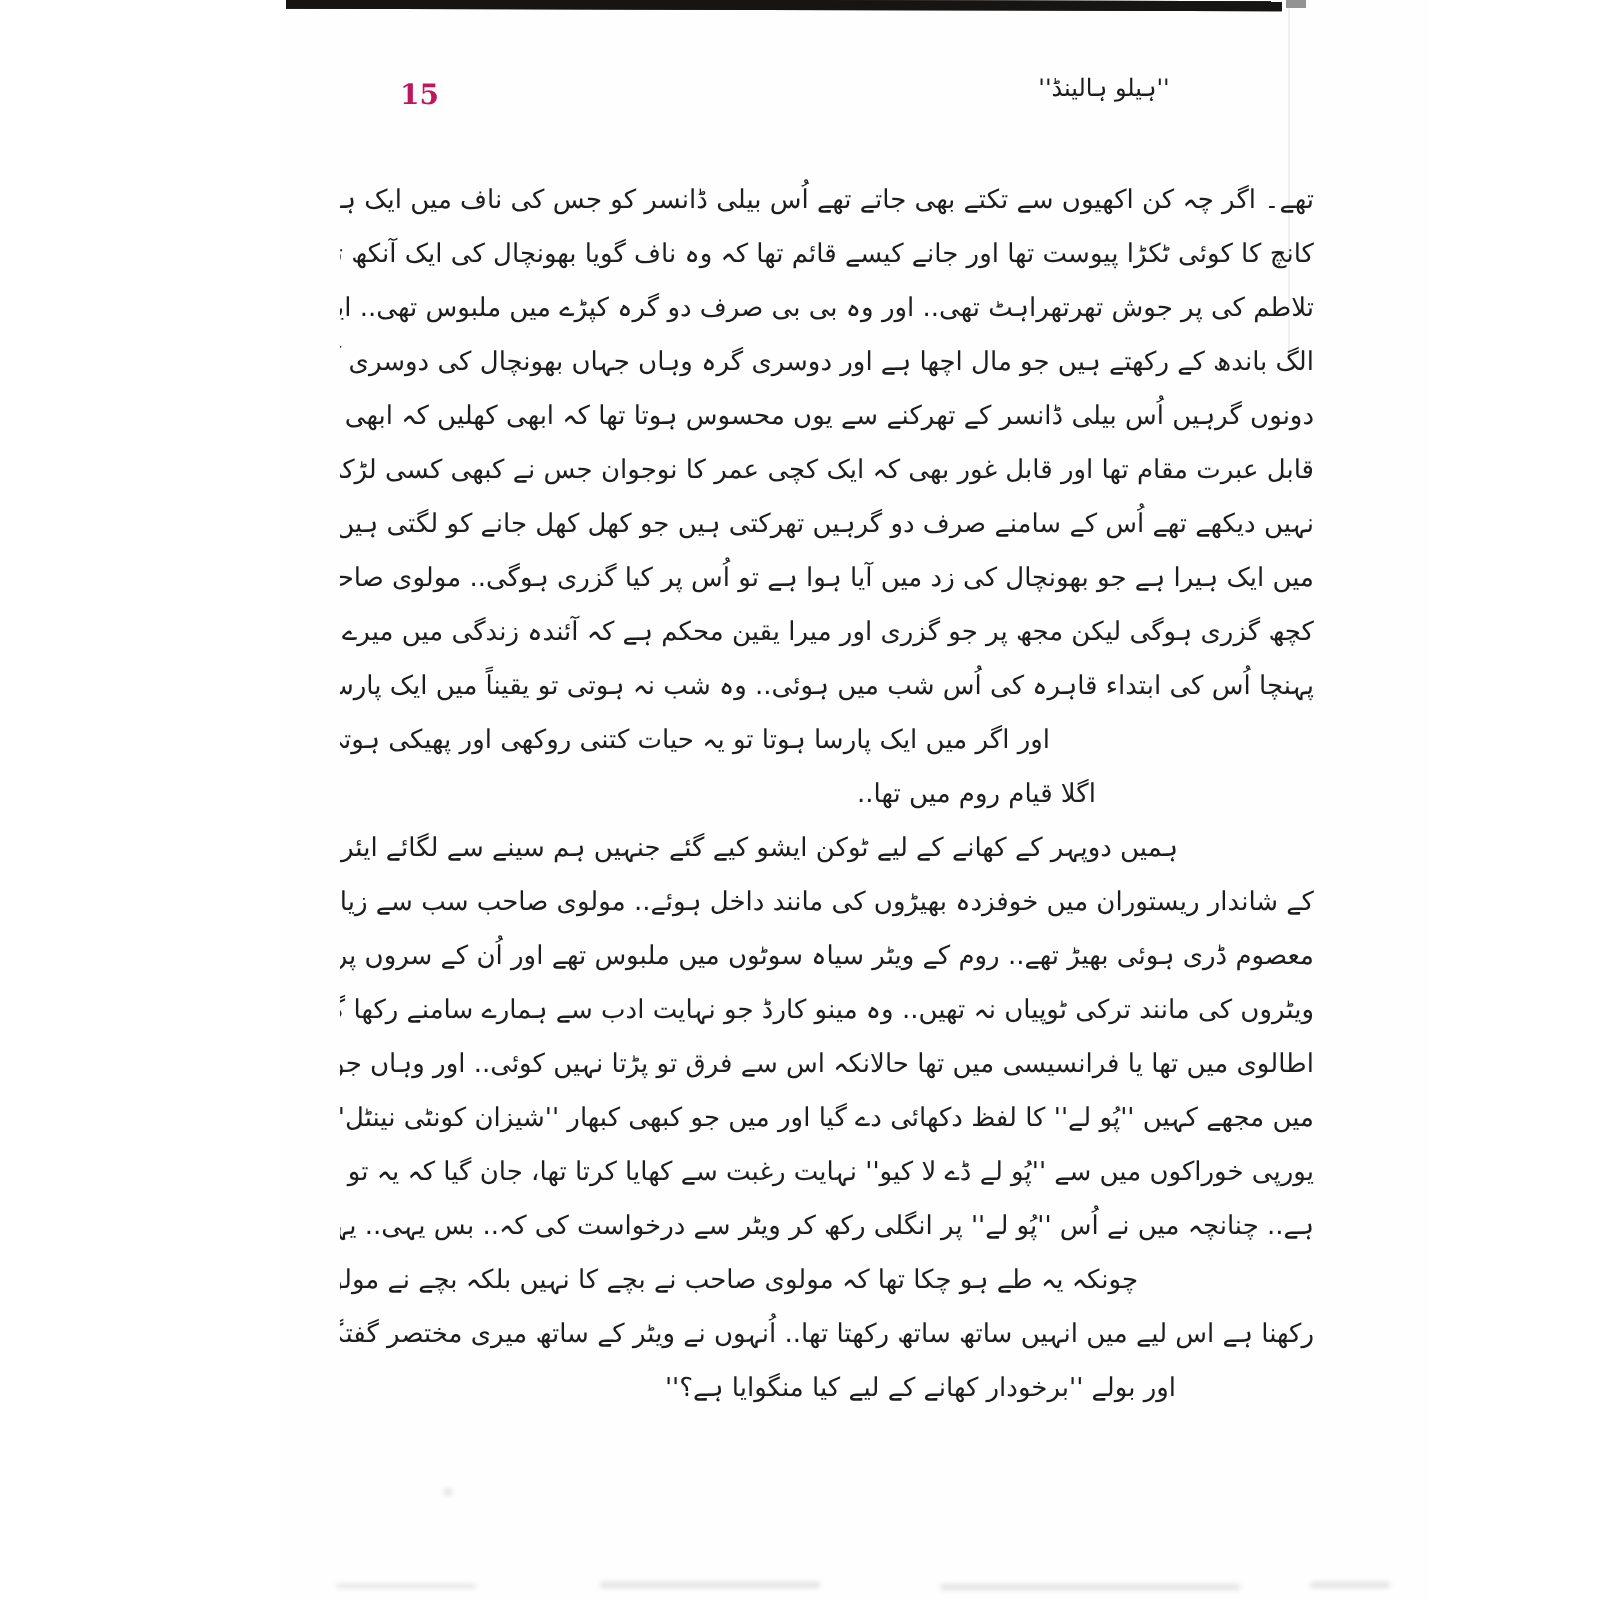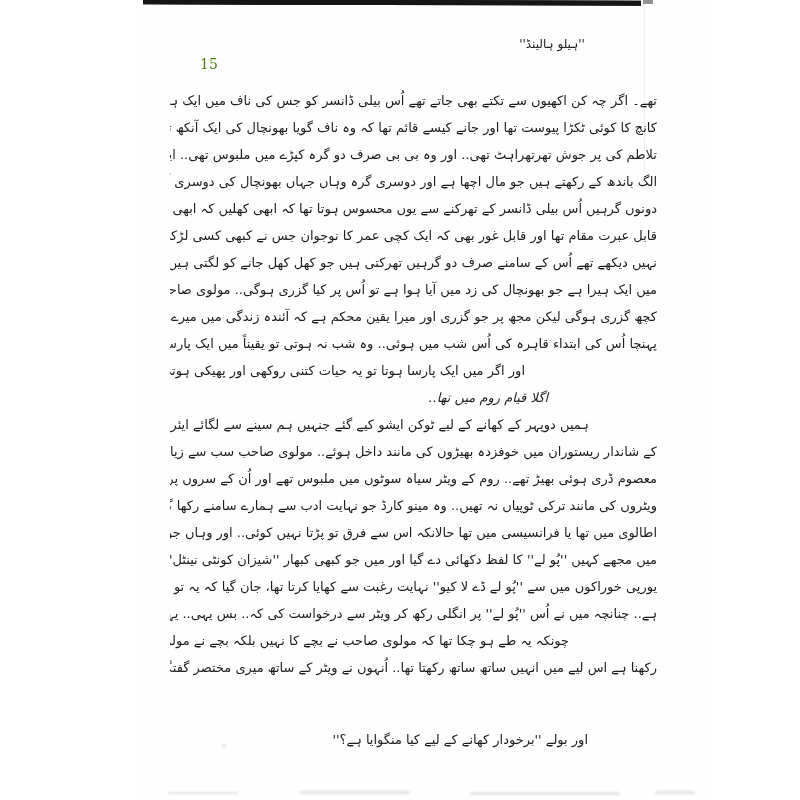--- a/index.html
+++ b/index.html
@@ -13,42 +13,42 @@
   .top-bar-tick{position:absolute;left:643px;top:0;width:10px;height:4px;background:#3a3a3a;opacity:.55;}
   .right-edge-line{position:absolute;left:644px;top:4px;width:1px;height:172px;background:rgba(0,0,0,0.06);}
   .smudge{position:absolute;background:#9a9a9a;opacity:.28;filter:blur(1.2px);border-radius:2px;}
   .sm1{left:300px;top:791px;width:110px;height:3px;}
   .sm2{left:470px;top:792px;width:150px;height:3px;}
   .sm3{left:168px;top:792px;width:70px;height:2px;}
   .sm4{left:655px;top:791px;width:40px;height:3px;}
   .sm5{left:222px;top:744px;width:4px;height:4px;border-radius:50%;}
 
   .hdr-num{
-    position:absolute;left:200px;top:56px;
-    font-family:"DejaVu Serif",serif;font-weight:normal;font-size:14px;color:#4d7c0f;
+    position:absolute;left:200px;top:40px;
+    font-family:"DejaVu Serif",serif;font-weight:bold;font-size:14px;color:#be185d;
   }
   .hdr-title{
     position:absolute;left:487px;top:37px;width:130px;
     direction:rtl;text-align:center;
     font-size:12px;color:#1c1c1c;white-space:nowrap;
   }
 
   .text-block{position:absolute;left:170px;top:87px;width:487px;color:#1d1d1d;}
   .ln{
     box-sizing:border-box;width:100%;height:27px;line-height:27px;
     direction:rtl;text-align:right;white-space:nowrap;overflow:hidden;
     font-size:13px;
   }
   .just{text-align:justify;text-align-last:justify;}
   .ln-11{padding-right:132px;}
   .ln-12{padding-right:106px;}
-  .ln-13{padding-right:109px;font-style:italic;}
+  .ln-13{padding-right:109px;}
   .ln-14{padding-left:68px;padding-right:68px;}
   .ln-22{padding-left:88px;padding-right:88px;}
-  .ln-24{padding-right:69px;margin-top:45px;}
+  .ln-24{padding-right:69px;}
 </style>
 </head>
 <body>
 
 <div class="scan-page">
   <div class="top-bar" style="position:absolute;left:3px;top:0;width:498px;height:5px;"></div>
 </div>
 
 <div class="top-bar"></div>
 <div class="top-bar-tick"></div>

